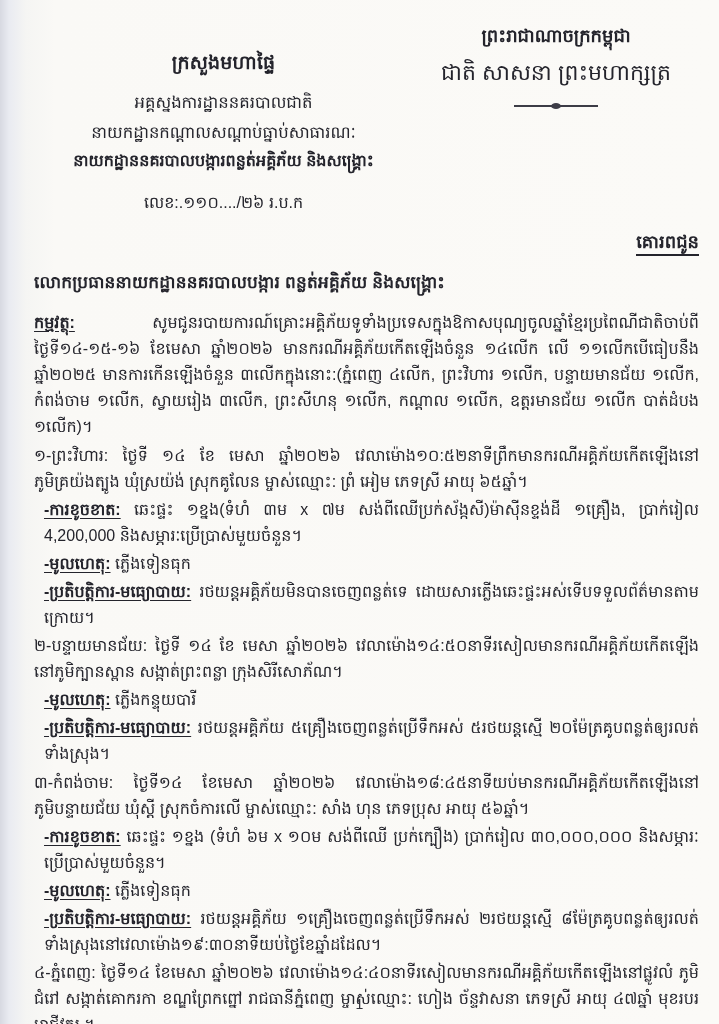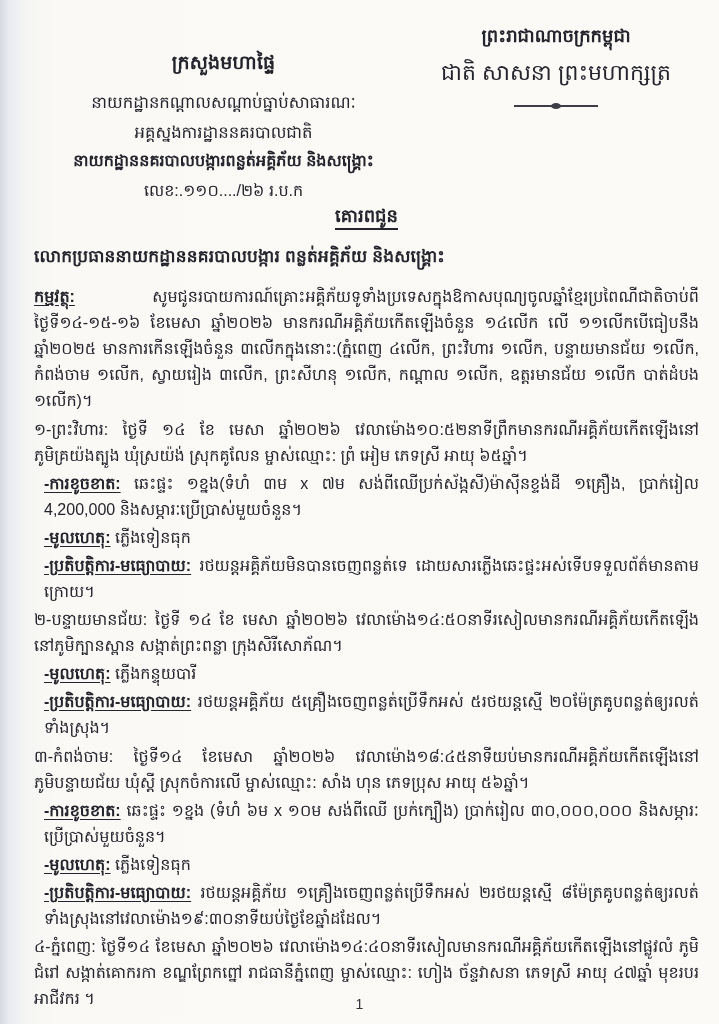--- a/index.html
+++ b/index.html
@@ -14,52 +14,52 @@
     color:#24242c;
   }
   .inner{box-sizing:border-box;padding:20px 20px 0 34px;}
   
   .hdr{display:flex;flex-direction:row;align-items:flex-start;}
   .hdr-left{width:57%;text-align:center;padding-top:30px;}
   .hdr-right{width:43%;text-align:center;padding-top:4px;}
   .ministry{font-size:19px;font-weight:700;letter-spacing:.2px;margin-bottom:10px;}
   .hline{font-size:16.5px;line-height:1.8;}
   .dept-bold{font-weight:700;font-size:16px;line-height:1.8;}
-  .refno{font-size:16px;margin-top:4px;}
+  .refno{font-size:16px;margin-top:16px;}
   .kingdom{font-size:18px;font-weight:700;margin-bottom:8px;}
   .motto{font-size:22px;}
   .squiggle{width:84px;height:0;border-top:2px solid #3c3c46;margin:14px auto 0;position:relative;}
   .squiggle::before{
     content:"";position:absolute;left:50%;top:-4px;width:10px;height:6px;margin-left:-5px;
     background:#3c3c46;border-radius:50%;
   }
   
-  .salut{text-align:center;font-size:18px;font-weight:700;}
+  .salut{text-align:right;font-size:18px;font-weight:700;margin-top:14px;}
   .salut span{border-bottom:2px solid #24242c;padding-bottom:2px;}
   .addressee{text-align:left;font-size:17px;font-weight:700;margin-top:14px;letter-spacing:.2px;}
   
   .body{margin-top:14px;font-size:16px;line-height:1.63;text-align:justify;}
   .para{margin:0 0 2px 0;}
   .lbl{font-weight:700;text-decoration:underline;text-underline-offset:3px;}
   .sec-head{font-weight:400;}
   .sec{margin:0;}
   .sec .detail{padding-left:10px;}
   .footer{position:absolute;bottom:12px;left:0;width:100%;text-align:center;font-size:14px;color:#33333b;}
 </style>
 </head>
 <body>
 
 <div class="page">
   <div class="inner">
 
     <div class="hdr">
       <div class="hdr-left">
         <div class="ministry">ក្រសួងមហាផ្ទៃ</div>
+        <div class="hline">អគ្គស្នងការដ្ឋាននគរបាលជាតិ</div>
         <div class="hline">នាយកដ្ឋានកណ្តាលសណ្តាប់ធ្នាប់សាធារណៈ</div>
-        <div class="hline">អគ្គស្នងការដ្ឋាននគរបាលជាតិ</div>
         <div class="dept-bold">នាយកដ្ឋាននគរបាលបង្ការពន្លត់អគ្គិភ័យ និងសង្គ្រោះ</div>
         <div class="refno">លេខ:.១១០..../២៦ រ.ប.ក</div>
       </div>
       <div class="hdr-right">
         <div class="kingdom">ព្រះរាជាណាចក្រកម្ពុជា</div>
         <div class="motto">ជាតិ សាសនា ព្រះមហាក្សត្រ</div>
         <div class="squiggle"></div>
       </div>
     </div>
 

